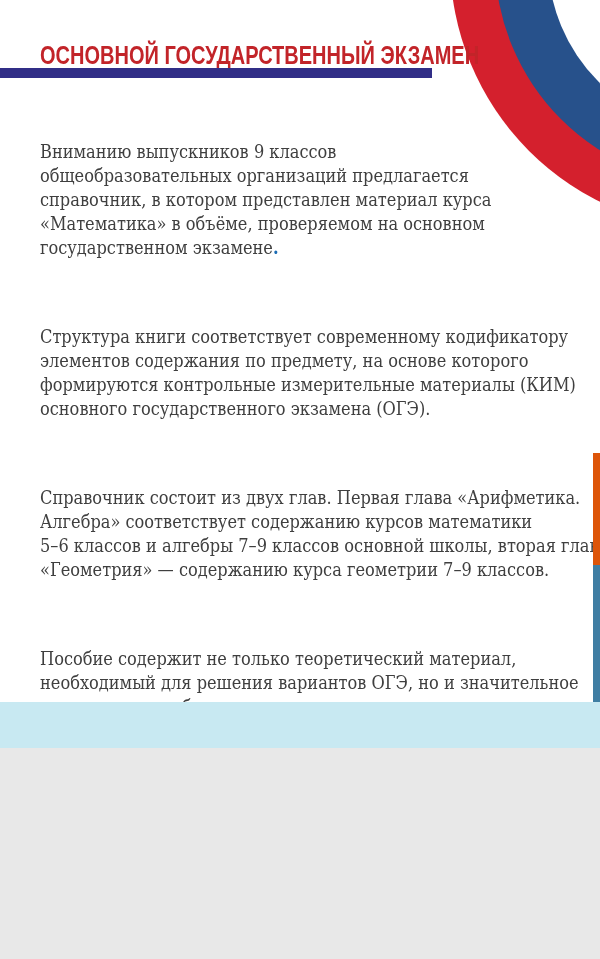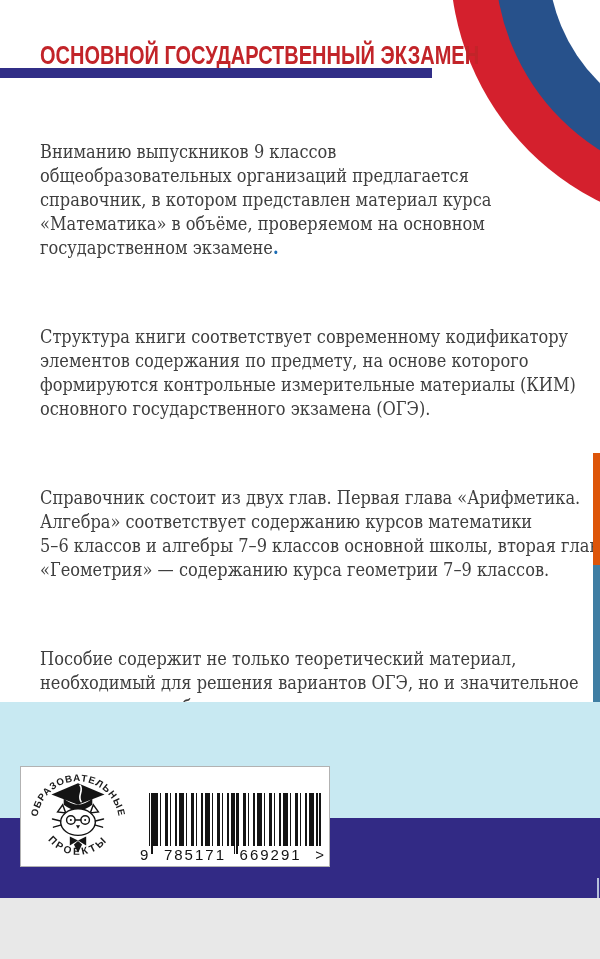--- a/index.html
+++ b/index.html
@@ -1,17 +1,17 @@
 <!DOCTYPE html>
 <html><head>
 <meta charset="utf-8">
 <style>
   html,body{margin:0;padding:0;background:#e8e8e8;}
   .page{
-    position:relative;width:600px;height:898px;background:#ffffff;
+    position:relative;width:600px;height:748px;background:#ffffff;
     overflow:hidden;font-family:"DejaVu Serif",serif;
   }
   
   .rings{position:absolute;top:0;left:0;}
   
   .header-title{
     position:absolute;left:40px;top:41px;
     font-family:"Liberation Sans",sans-serif;font-weight:bold;
     font-size:25px;color:#c22429;white-space:nowrap;
     transform:scaleX(0.80);transform-origin:left center;letter-spacing:0px;

